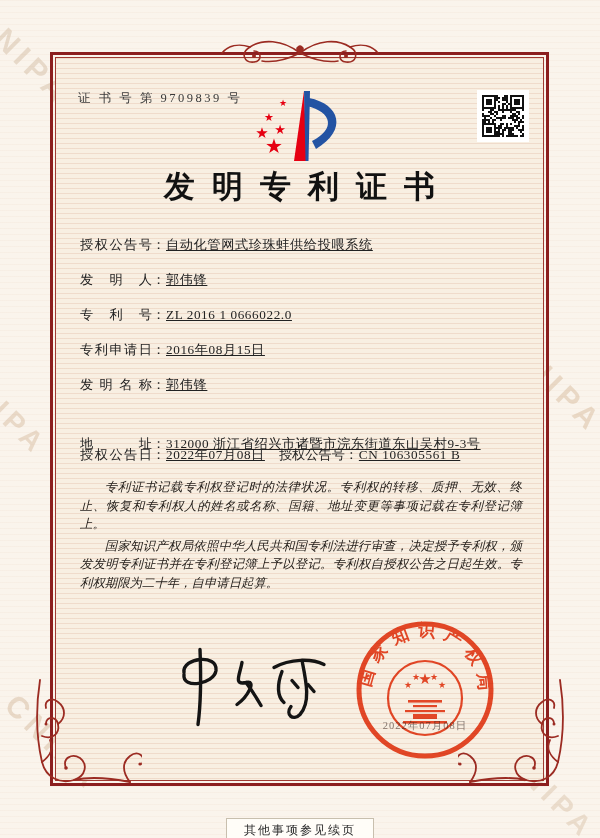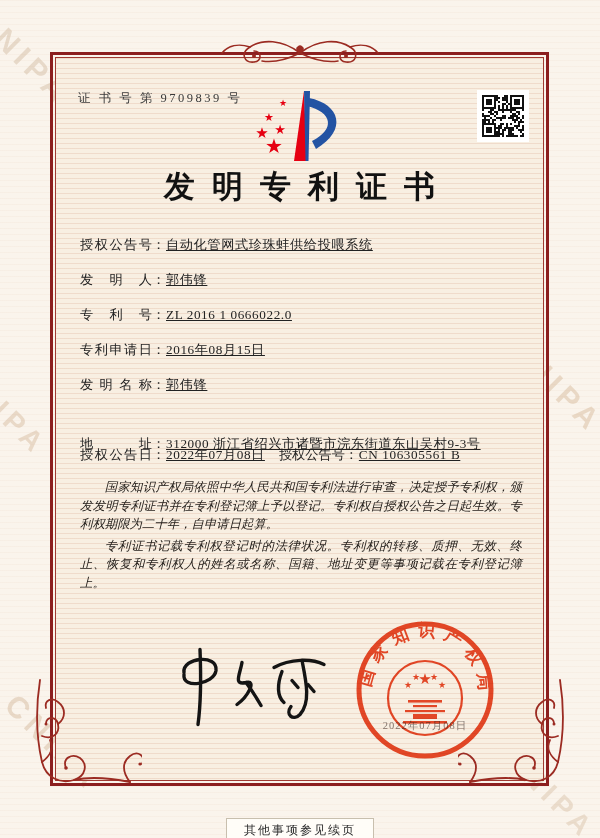--- a/index.html
+++ b/index.html
@@ -587,22 +587,22 @@
     <span class="flabel">发明名称</span><span class="fcolon">：</span><span class="fval">郭伟锋</span>
   </div>
   <div class="frow frow-6">
     <span class="flabel">地址</span><span class="fcolon">：</span><span class="fval">312000 浙江省绍兴市诸暨市浣东街道东山吴村9-3号</span>
   </div>
   <div class="frow frow-7">
     <span class="flabel">授权公告日</span><span class="fcolon">：</span><span class="fval">2022年07月08日</span><span class="pair2"><span>授权公告号</span><span class="fcolon">：</span><span class="fval">CN 106305561 B</span></span>
   </div>
 
   <div class="paras">
+    <p>专利证书记载专利权登记时的法律状况。专利权的转移、质押、无效、终止、恢复和专利权人的姓名或名称、国籍、地址变更等事项记载在专利登记簿上。</p>
     <p>国家知识产权局依照中华人民共和国专利法进行审查，决定授予专利权，颁发发明专利证书并在专利登记簿上予以登记。专利权自授权公告之日起生效。专利权期限为二十年，自申请日起算。</p>
-    <p>专利证书记载专利权登记时的法律状况。专利权的转移、质押、无效、终止、恢复和专利权人的姓名或名称、国籍、地址变更等事项记载在专利登记簿上。</p>
   </div>
 
 
   <svg class="signature" viewBox="0 0 160 85">
     <g stroke="#141414" stroke-width="3.4" fill="none" stroke-linecap="round" stroke-linejoin="round">
       <path d="M14,28 C12,13 48,9 46,26 C44,40 12,45 14,30"></path>
       <path d="M30,5 C31,30 31,58 28,80"></path>
       <path d="M72,18 C70,30 63,41 76,38 C87,35 78,52 67,60"></path>
       <path d="M76,38 C82,46 87,54 91,61"></path>
       <path d="M104,23 C120,14 142,14 154,20"></path>

